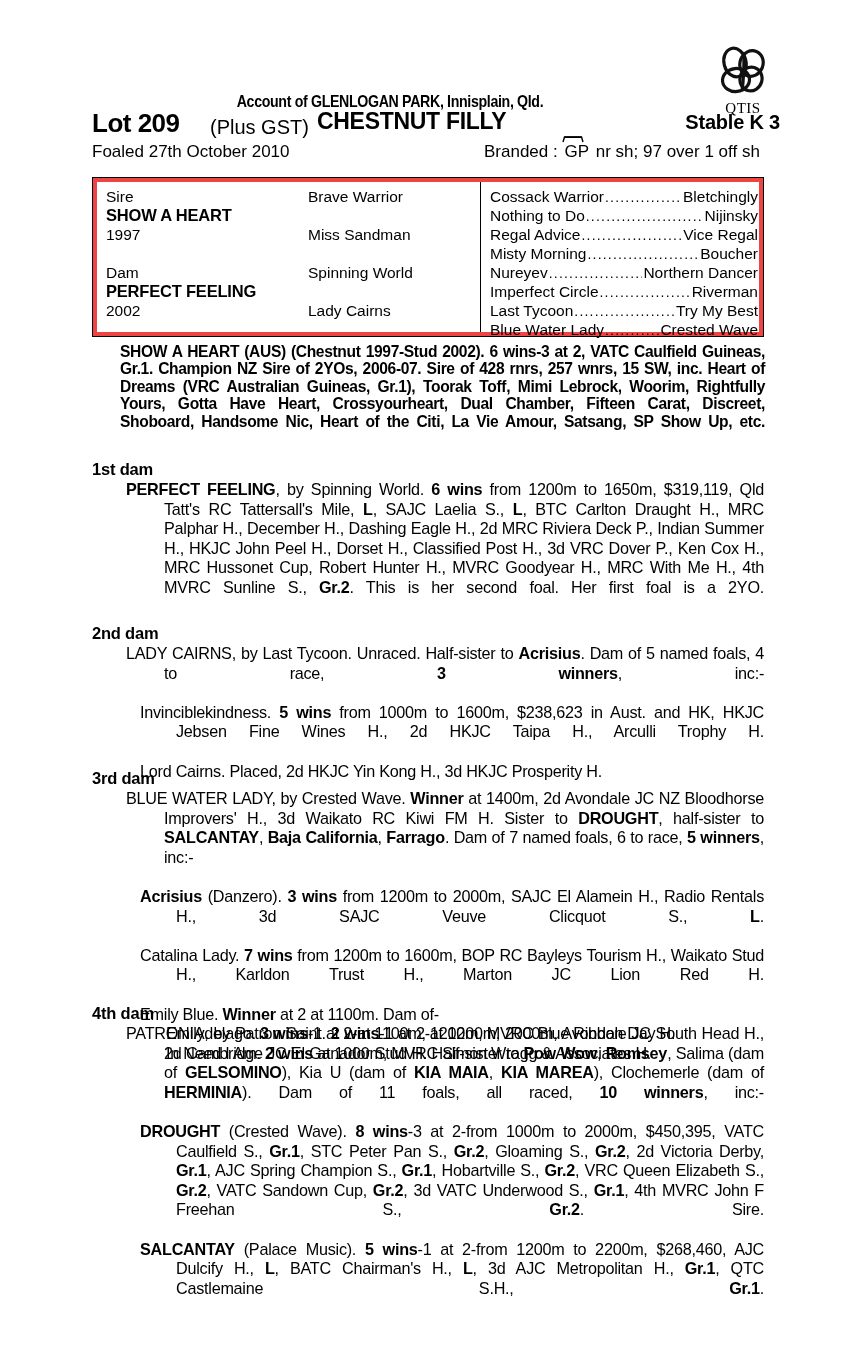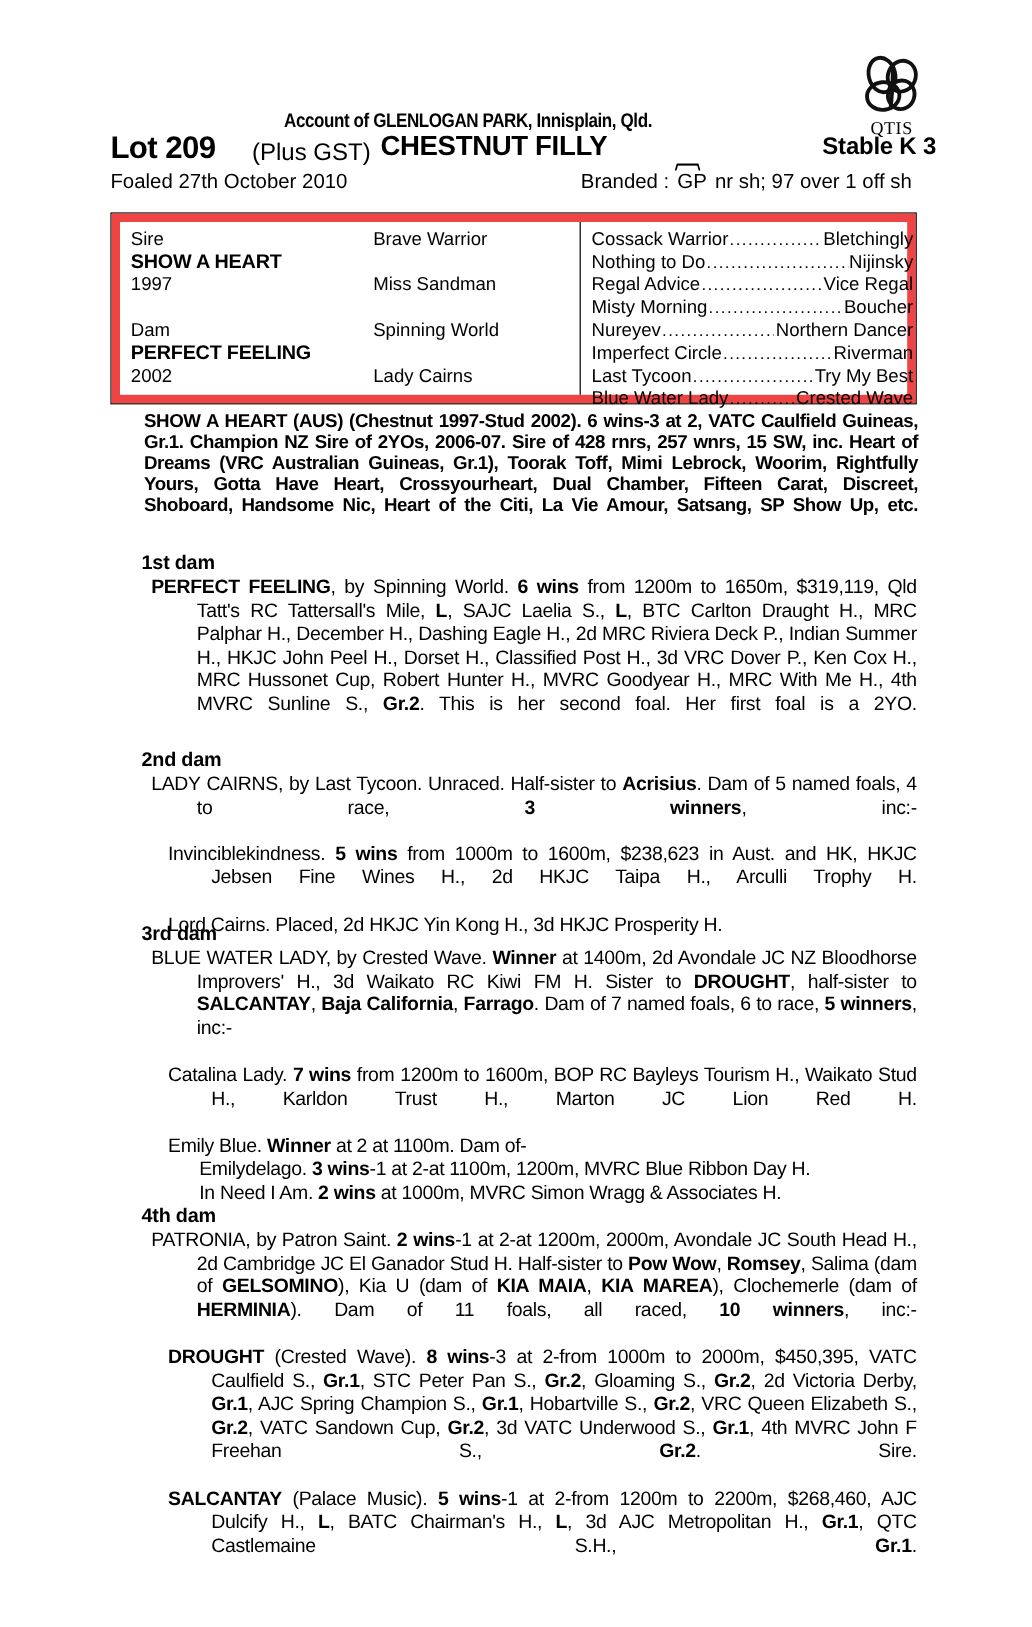--- a/index.html
+++ b/index.html
@@ -109,21 +109,21 @@
     width: 672px;
     height: 160px;
     border: 1.5px solid #000;
     box-shadow: 0 0 0 1px #fff inset, 0 0 0 2.5px #000 inset;
     box-sizing: border-box;
     background: #fff;
   }
   .ped-inner {
     position: absolute;
     left: 0; top: 0; right: 0; bottom: 0;
-    border: 7px solid #ef4444;
+    border: 4px solid #ef4444;
     box-sizing: border-box;
   }
   .ped-divider {
     position: absolute;
     left: 383px; top: 0; bottom: 0;
     width: 1px;
     background: #000;
   }
   .col1 { position: absolute; left: 9px; top: 5px; width: 190px; }
   .col2 { position: absolute; left: 211px; top: 5px; width: 170px; }
@@ -172,21 +172,20 @@
     word-spacing: 0px;
   }
   .sire-block::after { content: ""; display: inline-block; width: 100%; }
 
   
   .dam-sec { position: absolute; left: 92px; width: 672px; }
   .dam-head {
     font-size: 16.5px;
     font-weight: bold;
     letter-spacing: -0.2px;
-    margin-left: 26px;
     margin-bottom: 1px;
   }
   .para {
     font-size: 16.2px;
     line-height: 19.6px;
     text-align: justify;
     letter-spacing: -0.25px;
     margin-left: 34px;
     text-indent: 0;
   }
@@ -319,20 +318,21 @@
   <div class="dam-sec" style="top:624px;">
     <div class="dam-head">2nd dam</div>
     <div class="para hang-1">LADY CAIRNS, by Last Tycoon. Unraced. Half-sister to <b>Acrisius</b>. Dam of 5 named foals, 4 to race, <b>3 winners</b>, inc:-</div>
     <div class="para i2">Invinciblekindness. <b>5 wins</b> from 1000m to 1600m, $238,623 in Aust. and HK, HKJC Jebsen Fine Wines H., 2d HKJC Taipa H., Arculli Trophy H.</div>
     <div class="para i2 nojust">Lord Cairns. Placed, 2d HKJC Yin Kong H., 3d HKJC Prosperity H.</div>
   </div>
 
   <div class="dam-sec" style="top:769px;">
     <div class="dam-head">3rd dam</div>
     <div class="para hang-1">BLUE WATER LADY, by Crested Wave. <b>Winner</b> at 1400m, 2d Avondale JC NZ Bloodhorse Improvers' H., 3d Waikato RC Kiwi FM H. Sister to <b>DROUGHT</b>, half-sister to <b>SALCANTAY</b>, <b>Baja California</b>, <b>Farrago</b>. Dam of 7 named foals, 6 to race, <b>5 winners</b>, inc:-</div>
+    <div class="para i2"><b>Acrisius</b> (Danzero). <b>3 wins</b> from 1200m to 2000m, SAJC El Alamein H., Radio Rentals H., 3d SAJC Veuve Clicquot S., <b>L</b>.</div>
     <div class="para i2">Catalina Lady. <b>7 wins</b> from 1200m to 1600m, BOP RC Bayleys Tourism H., Waikato Stud H., Karldon Trust H., Marton JC Lion Red H.</div>
     <div class="para i2 nojust">Emily Blue. <b>Winner</b> at 2 at 1100m. Dam of-</div>
     <div class="para i3 nojust">Emilydelago. <b>3 wins</b>-1 at 2-at 1100m, 1200m, MVRC Blue Ribbon Day H.</div>
     <div class="para i3 nojust">In Need I Am. <b>2 wins</b> at 1000m, MVRC Simon Wragg &amp; Associates H.</div>
   </div>
 
   <div class="dam-sec" style="top:1004px;">
     <div class="dam-head">4th dam</div>
     <div class="para hang-1">PATRONIA, by Patron Saint. <b>2 wins</b>-1 at 2-at 1200m, 2000m, Avondale JC South Head H., 2d Cambridge JC El Ganador Stud H. Half-sister to <b>Pow Wow</b>, <b>Romsey</b>, Salima (dam of <b>GELSOMINO</b>), Kia U (dam of <b>KIA MAIA</b>, <b>KIA MAREA</b>), Clochemerle (dam of <b>HERMINIA</b>). Dam of 11 foals, all raced, <b>10 winners</b>, inc:-</div>
     <div class="para i2"><b>DROUGHT</b> (Crested Wave). <b>8 wins</b>-3 at 2-from 1000m to 2000m, $450,395, VATC Caulfield S., <b>Gr.1</b>, STC Peter Pan S., <b>Gr.2</b>, Gloaming S., <b>Gr.2</b>, 2d Victoria Derby, <b>Gr.1</b>, AJC Spring Champion S., <b>Gr.1</b>, Hobartville S., <b>Gr.2</b>, VRC Queen Elizabeth S., <b>Gr.2</b>, VATC Sandown Cup, <b>Gr.2</b>, 3d VATC Underwood S., <b>Gr.1</b>, 4th MVRC John F Freehan S., <b>Gr.2</b>. Sire.</div>

